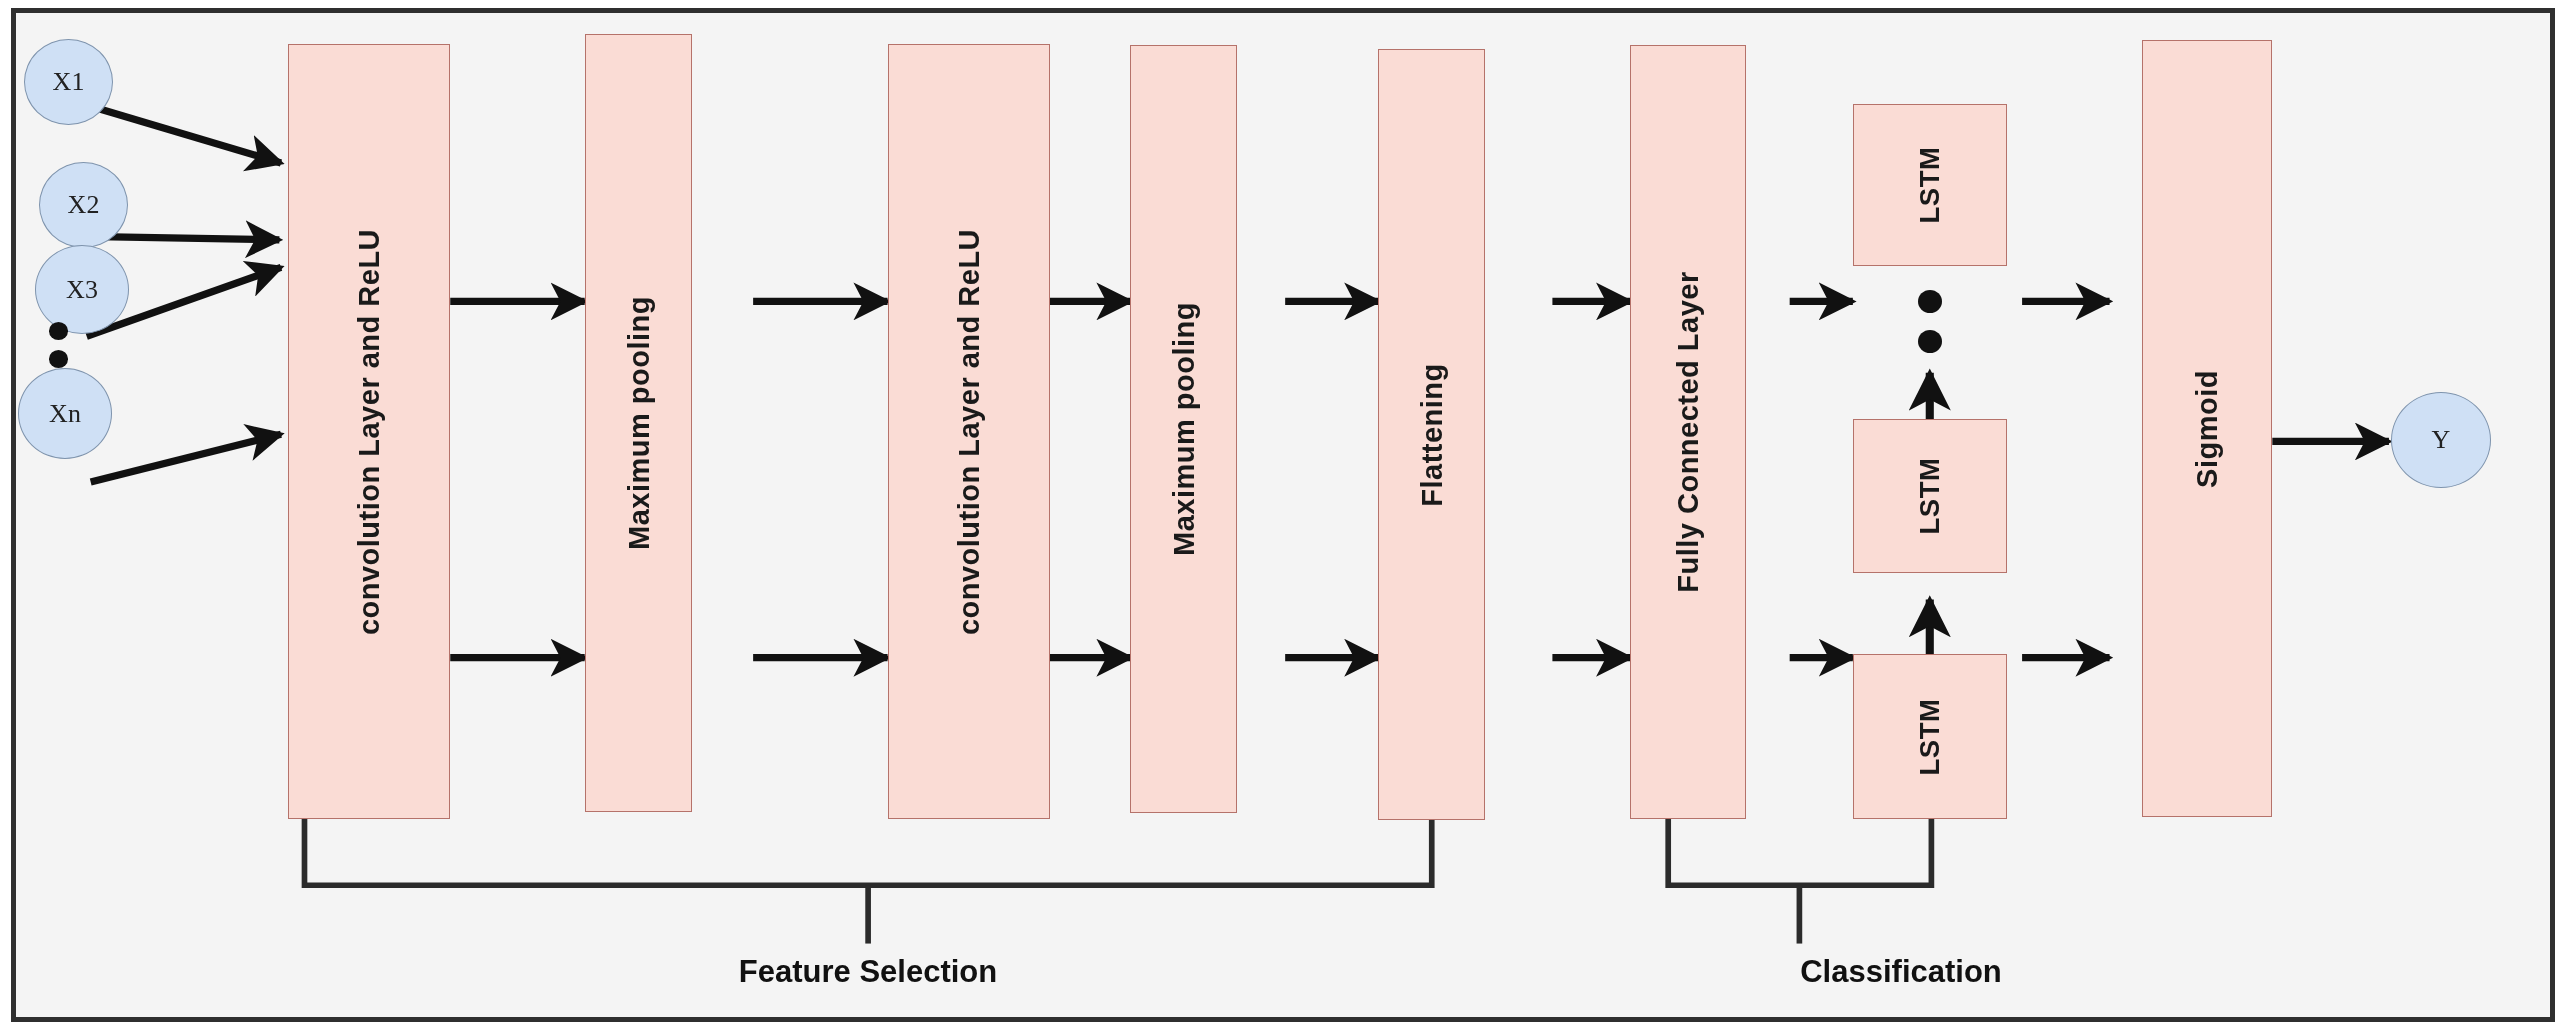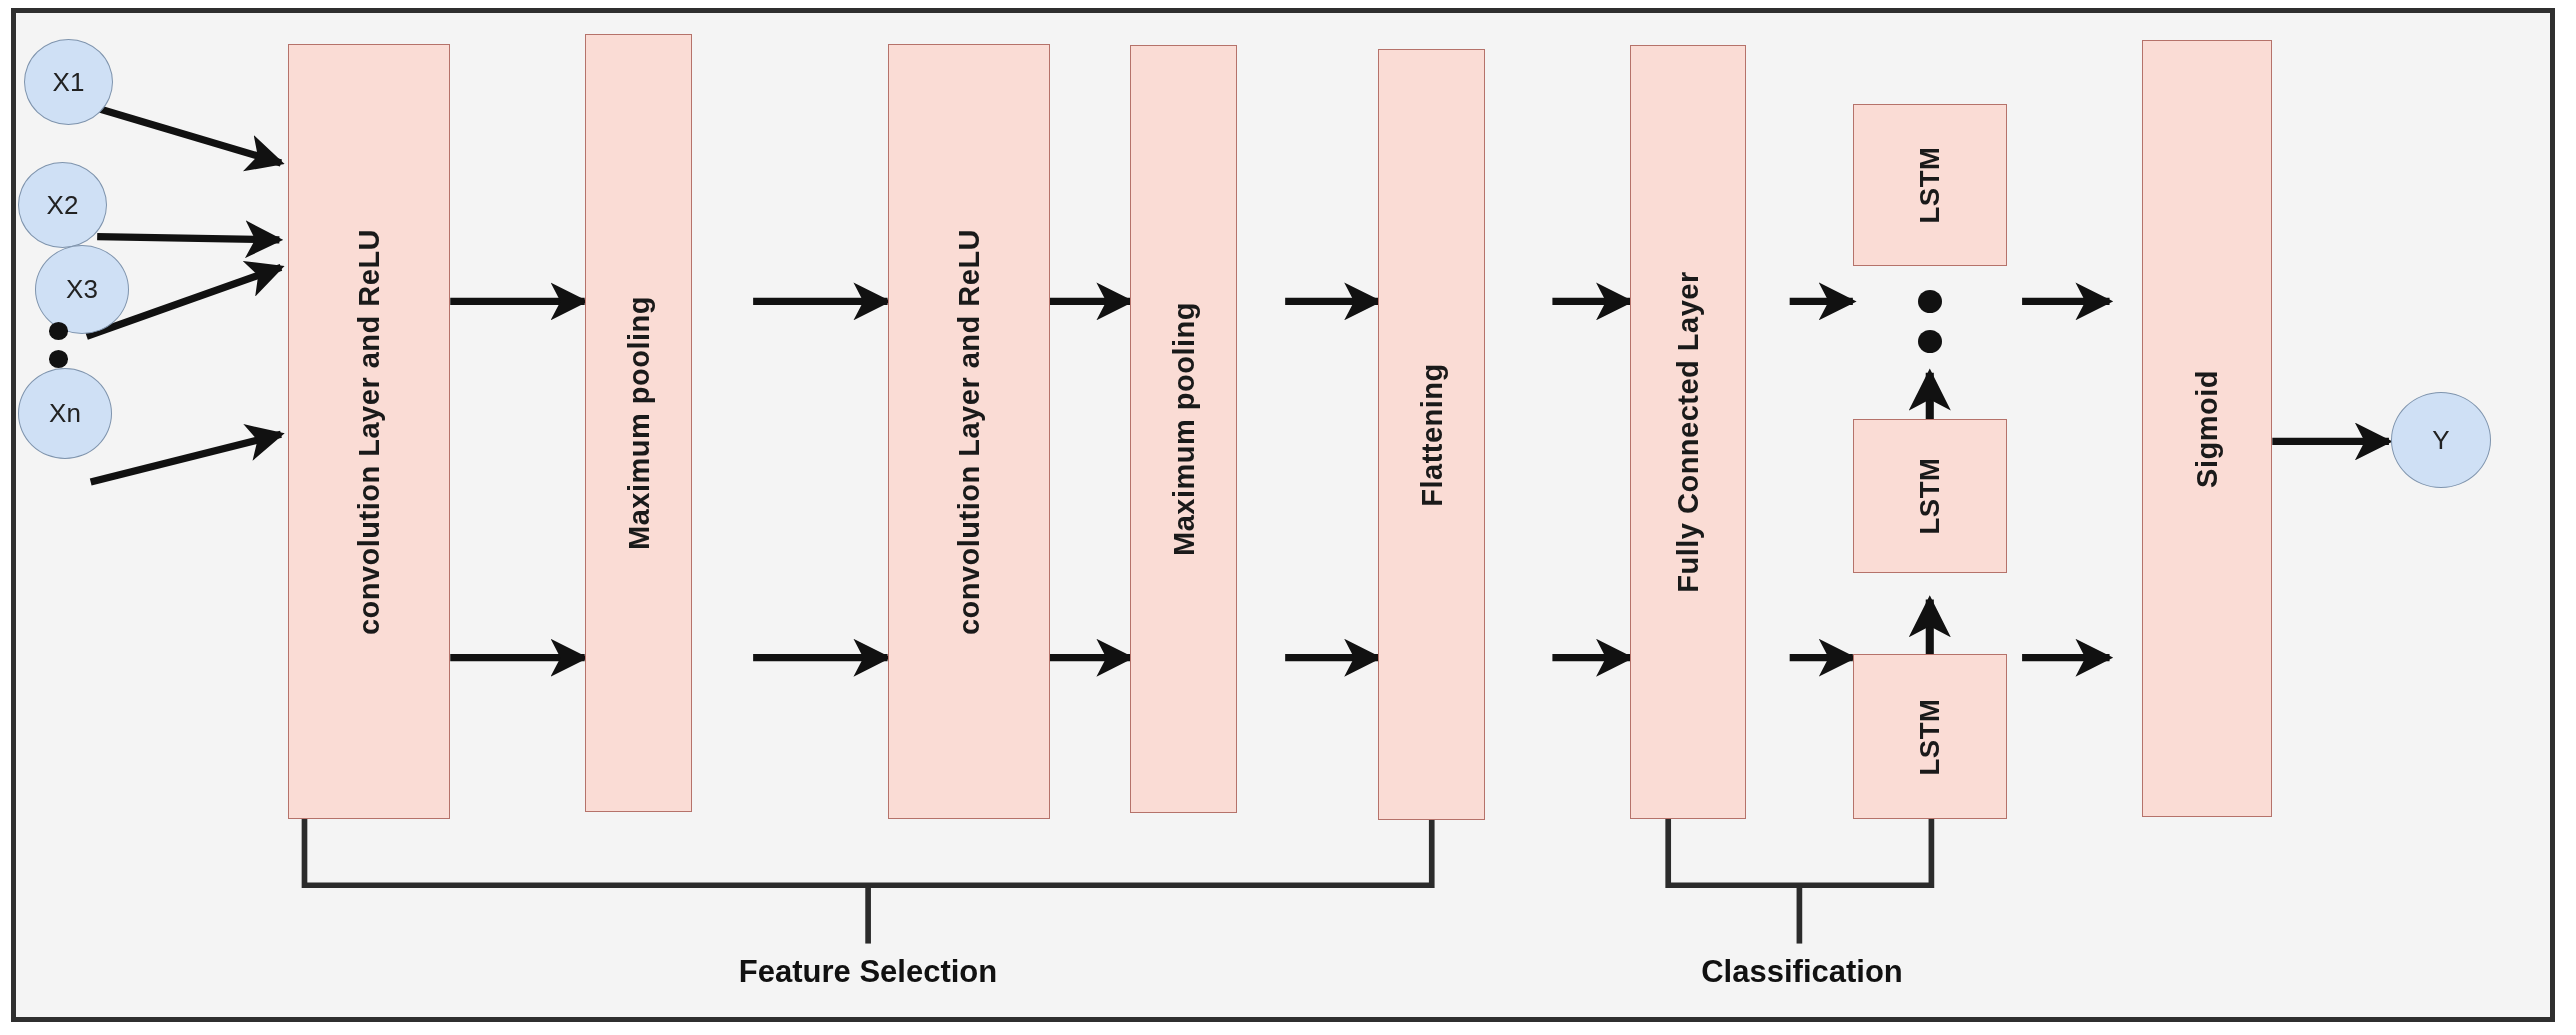--- a/index.html
+++ b/index.html
@@ -68,21 +68,21 @@
     border: 1.6px solid #7f94ad;
     border-radius: 50%;
     box-sizing: border-box;
     display: flex;
     align-items: center;
     justify-content: center;
   }
   .node span {
     font-size: 26px;
     color: #222;
-    font-family: Liberation Sans, sans-serif;
+    font-family: Liberation Serif, serif;
   }
   
   .dot {
     position: absolute;
     background: #111111;
     border-radius: 50%;
   }
   
   .grouplabel {
     position: absolute;
@@ -150,21 +150,21 @@
 
     <g stroke="#2b2b2b" stroke-width="7" fill="none">
       <path d="M 2060 1010 L 2060 1093 L 2385 1093 L 2385 1010"></path>
       <line x1="2222" y1="1093" x2="2222" y2="1165"></line>
     </g>
   </svg>
 
   <div class="node" style="left:24px; top:39px; width:89px; height:86px;">
     <span>X1</span>
   </div>
-  <div class="node" style="left:18px; top:162px; width:89px; height:86px;">
+  <div class="node" style="left:39px; top:162px; width:89px; height:86px;">
     <span>X2</span>
   </div>
   <div class="node" style="left:35px; top:245px; width:94px; height:89px;">
     <span>X3</span>
   </div>
   <div class="node" style="left:18px; top:368px; width:94px; height:91px;justify-content:center;">
     <span>Xn</span>
   </div>
 
   <div class="dot" style="left:49px; top:322px; width:19.4px; height:18px;"></div>
@@ -212,15 +212,15 @@
   <div class="block" style="left:2142px; top:40px; width:130px; height:777px;">
     <div class="vtext">Sigmoid</div>
   </div>
 
   <div class="node" style="left:2391px; top:392px; width:100px; height:96px;">
     <span>Y</span>
   </div>
 
   <div class="grouplabel" style="left:868px; top:954px;">Feature Selection</div>
 
-  <div class="grouplabel" style="left:1802px; top:954px;">Classification</div>
+  <div class="grouplabel" style="left:1901px; top:954px;">Classification</div>
 </div>
 
 
 </body></html>

